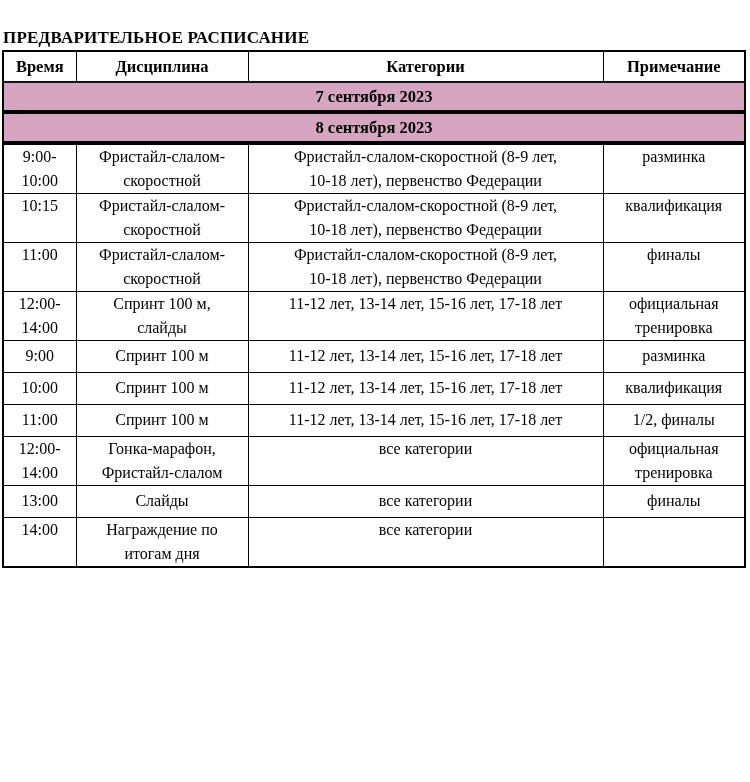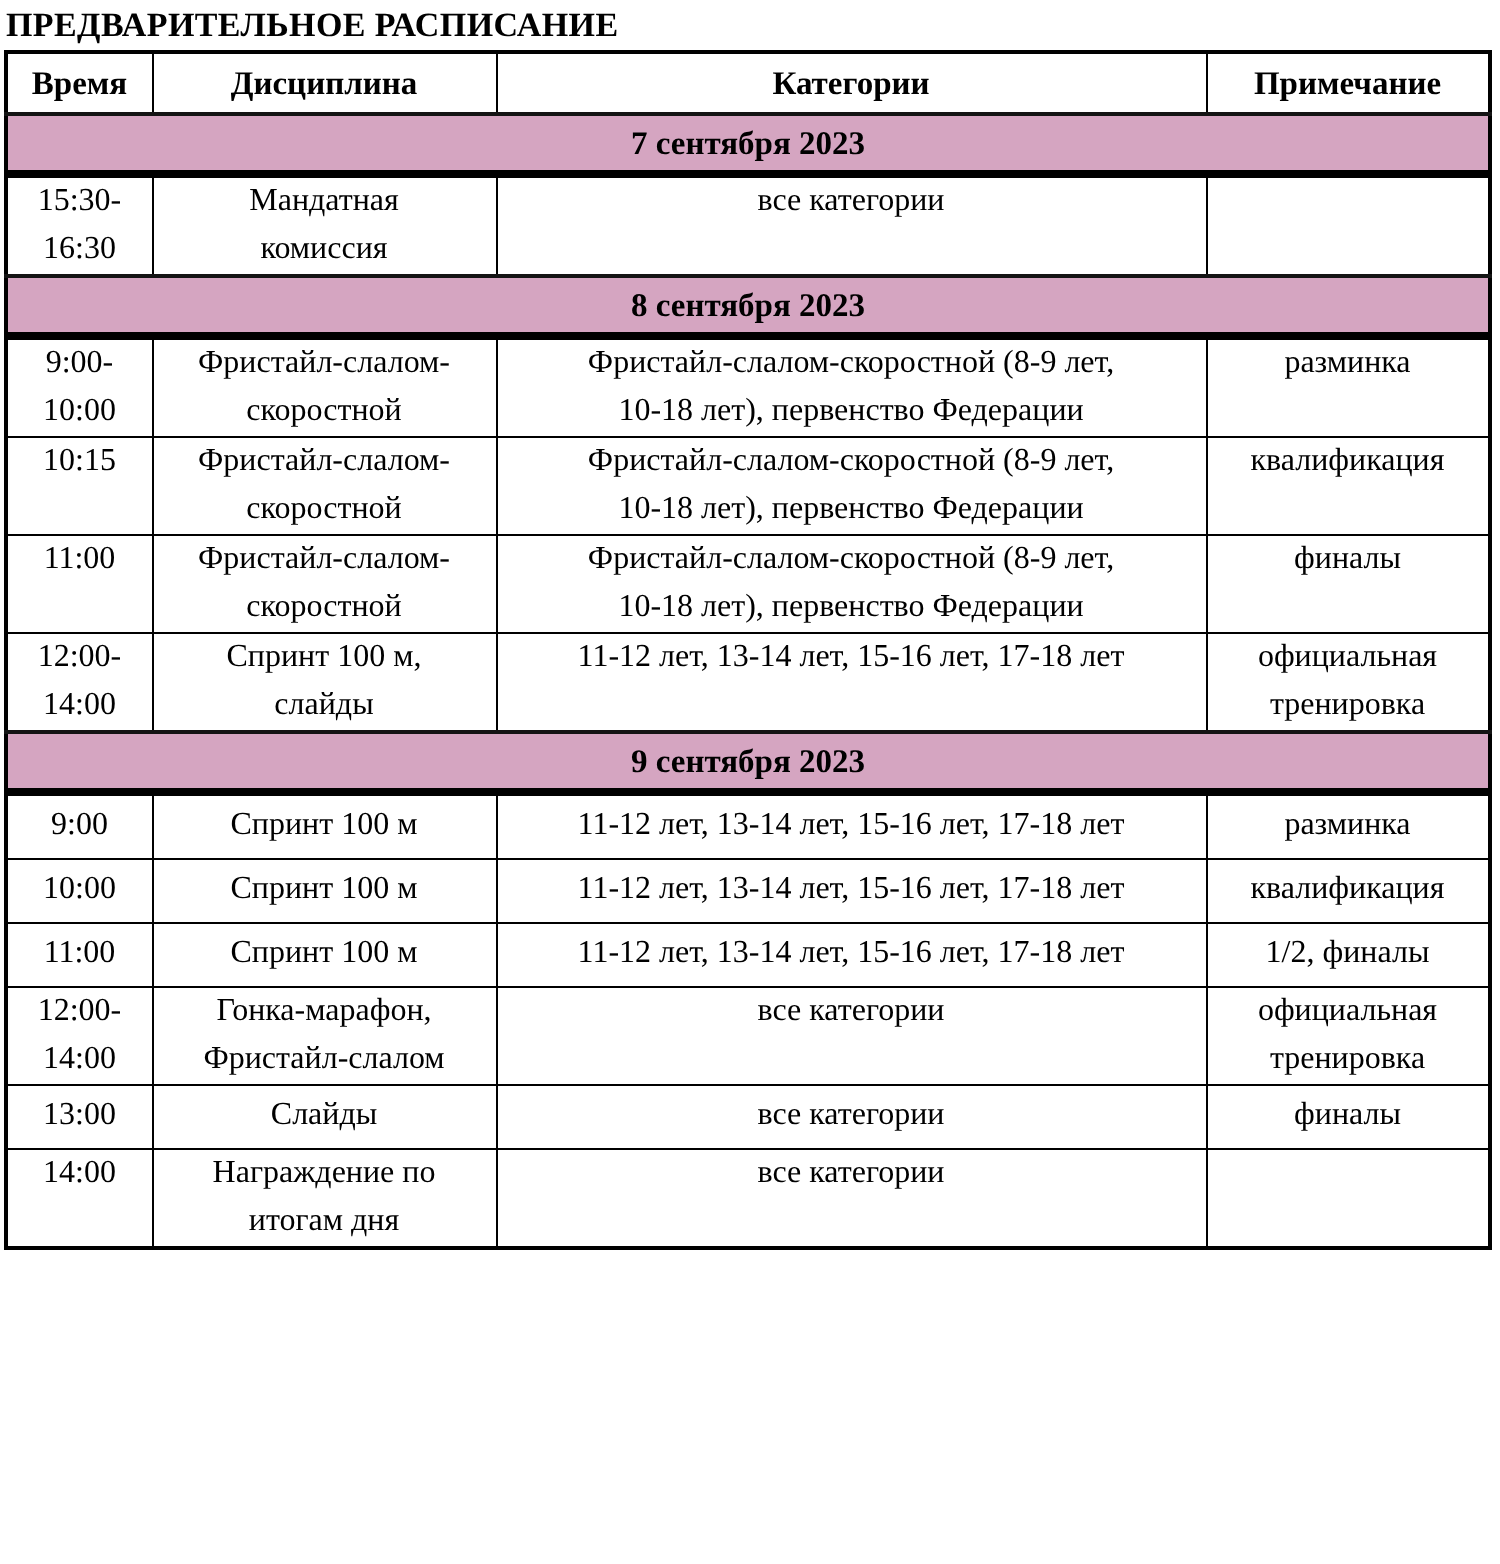--- a/index.html
+++ b/index.html
@@ -8,20 +8,21 @@
     font-family:"Liberation Serif","DejaVu Serif",serif;
     color:#000;
     overflow:hidden;
   }
   .page-title{
     font-weight:bold;
     font-size:17px;
     line-height:22px;
     padding:2px 0 1px 3px;
     letter-spacing:.2px;
+    margin-top:25px;
   }
   table.schedule{
     border-collapse:collapse;
     table-layout:fixed;
     width:676px;
     margin-left:2px;
     border:2px solid #000;
   }
   col.c-time{width:73px;}
   col.c-disc{width:172px;}
@@ -74,28 +75,20 @@
       <th>Дисциплина</th>
       <th>Категории</th>
       <th>Примечание</th>
     </tr>
   </thead>
   <tbody>
 
     <tr class="day-band">
       <td colspan="4">7 сентября 2023</td>
     </tr>
-    <tr class="row-tall">
-      <td>15:30-
-16:30</td>
-      <td>Мандатная
-комиссия</td>
-      <td>все категории</td>
-      <td></td>
-    </tr>
 
     <tr class="day-band">
       <td colspan="4">8 сентября 2023</td>
     </tr>
     <tr class="row-tall">
       <td>9:00-
 10:00</td>
       <td>Фристайл-слалом-
 скоростной</td>
       <td>Фристайл-слалом-скоростной (8-9 лет,
@@ -121,23 +114,20 @@
     <tr class="row-tall">
       <td>12:00-
 14:00</td>
       <td>Спринт 100 м,
 слайды</td>
       <td>11-12 лет, 13-14 лет, 15-16 лет, 17-18 лет</td>
       <td>официальная
 тренировка</td>
     </tr>
 
-    <tr class="day-band">
-      <td colspan="4">9 сентября 2023</td>
-    </tr>
     <tr class="row-short">
       <td>9:00</td>
       <td>Спринт 100 м</td>
       <td>11-12 лет, 13-14 лет, 15-16 лет, 17-18 лет</td>
       <td>разминка</td>
     </tr>
     <tr class="row-short">
       <td>10:00</td>
       <td>Спринт 100 м</td>
       <td>11-12 лет, 13-14 лет, 15-16 лет, 17-18 лет</td>

